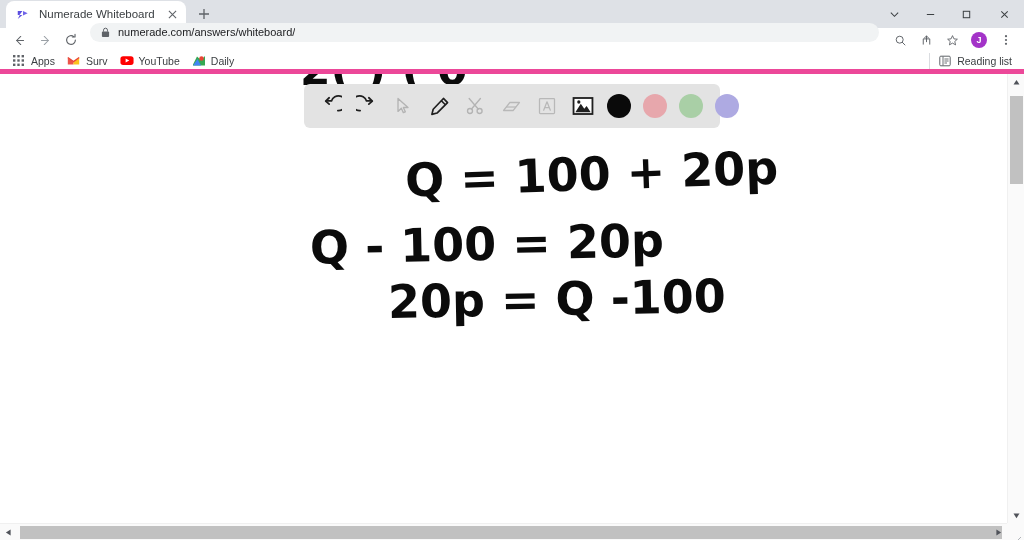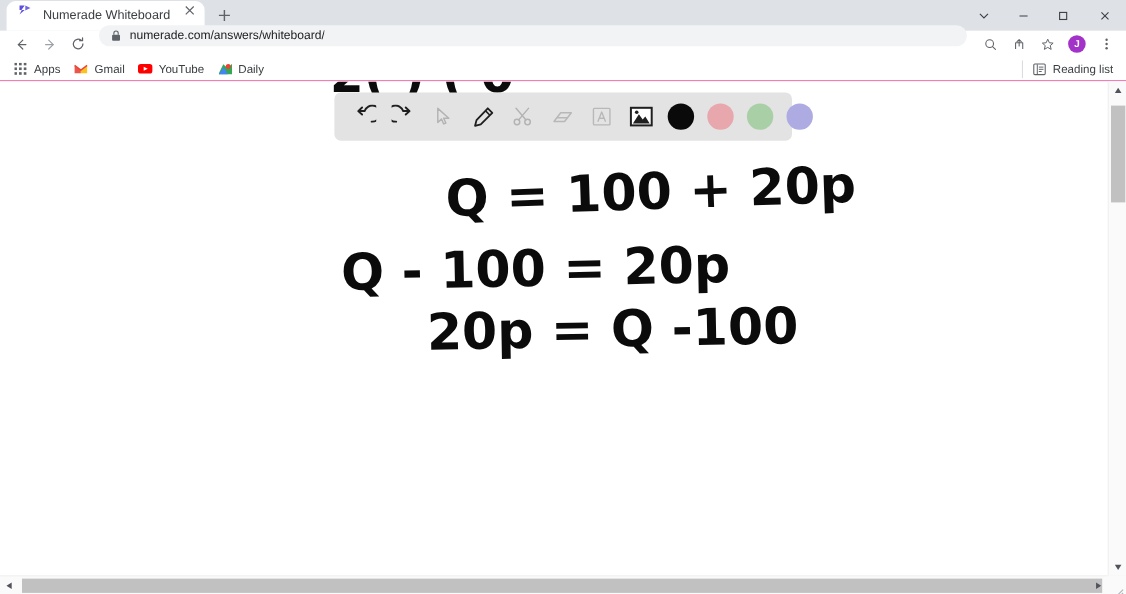--- a/index.html
+++ b/index.html
@@ -23,21 +23,21 @@
     width: 1024px; height: 28px;
     background: #dee1e6;
     display: flex; align-items: flex-end;
   }
   .tab {
     position: relative;
     margin-left: 6px;
     width: 180px; height: 27px;
     background: #ffffff;
     border-radius: 8px 8px 0 0;
-    display: flex; 
+    display: flex; align-items: center;
     padding: 0 6px 0 9px;
     box-sizing: border-box;
   }
   .tab-favicon {
     width: 16px; height: 16px;
     flex: 0 0 16px;
     margin-right: 8px;
     display: flex; align-items: center; justify-content: center;
   }
   .tab-title {
@@ -123,21 +123,21 @@
     display: flex; align-items: center; justify-content: center;
     margin: 0 6px;
     font-weight: bold;
   }
 
   
   .bookmarks {
     position: absolute; left: 0; top: 52px;
     width: 1024px; height: 22px;
     background: #ffffff;
-    border-bottom: 1px solid #ec4899;
+    border-bottom: 5px solid #ec4899;
     display: flex; align-items: center;
     box-sizing: border-box;
   }
   .bm {
     display: flex; align-items: center;
     height: 20px;
     padding: 0 6px;
     border-radius: 4px;
     flex: 0 0 auto;
   }
@@ -406,21 +406,21 @@
 
     <div class="bm">
       <span class="bm-ico">
         <svg width="13" height="11" viewBox="0 0 16 12">
           <path d="M1 11 L1 2 L8 7.2 L15 2 L15 11 Z" fill="#ffffff"></path>
           <path d="M1 11 L1 2.6 L8 7.8 L8 11 Z" fill="#ea4335" opacity="0.9"></path>
           <path d="M15 11 L15 2.6 L8 7.8 L8 11 Z" fill="#fbbc04" opacity="0.9"></path>
           <path d="M1 2.2 L8 7.4 L15 2.2" stroke="#ea4335" stroke-width="1.6" fill="none"></path>
         </svg>
       </span>
-      <span class="bm-label">Gmail</span>
+      <span class="bm-label">Surv</span>
     </div>
 
     <div class="bm">
       <span class="bm-ico">
         <svg width="14" height="11" viewBox="0 0 16 12">
           <rect x="0.5" y="1" width="15" height="10" rx="3" fill="#ff0000"></rect>
           <path d="M6.4 3.8 L10.6 6 L6.4 8.2 Z" fill="#ffffff"></path>
         </svg>
       </span>
       <span class="bm-label">YouTube</span>

